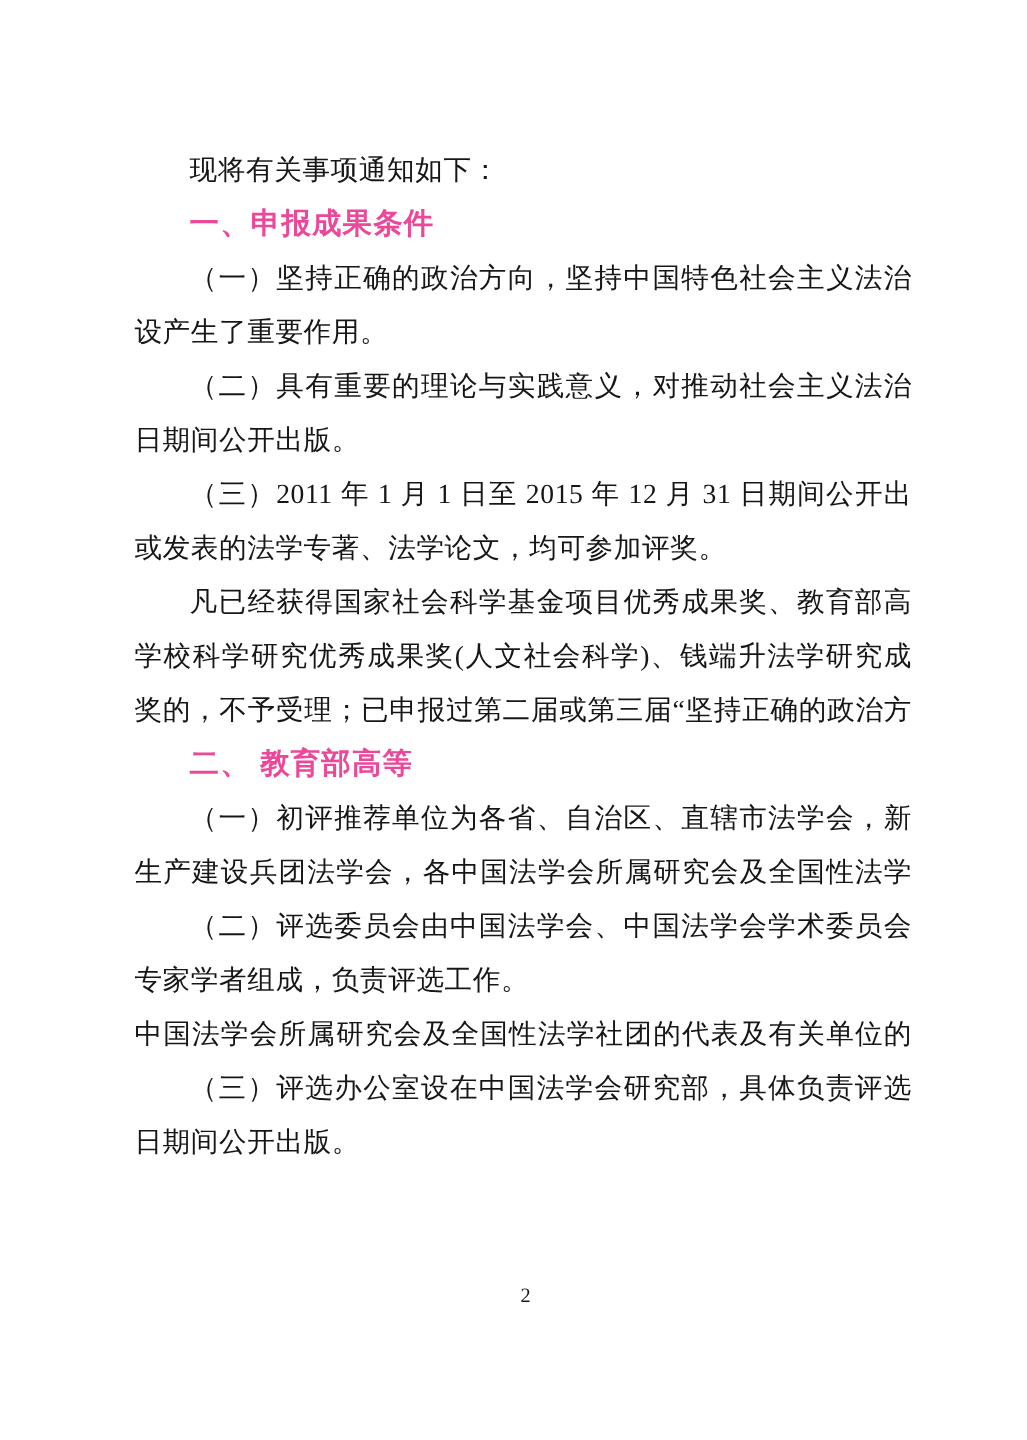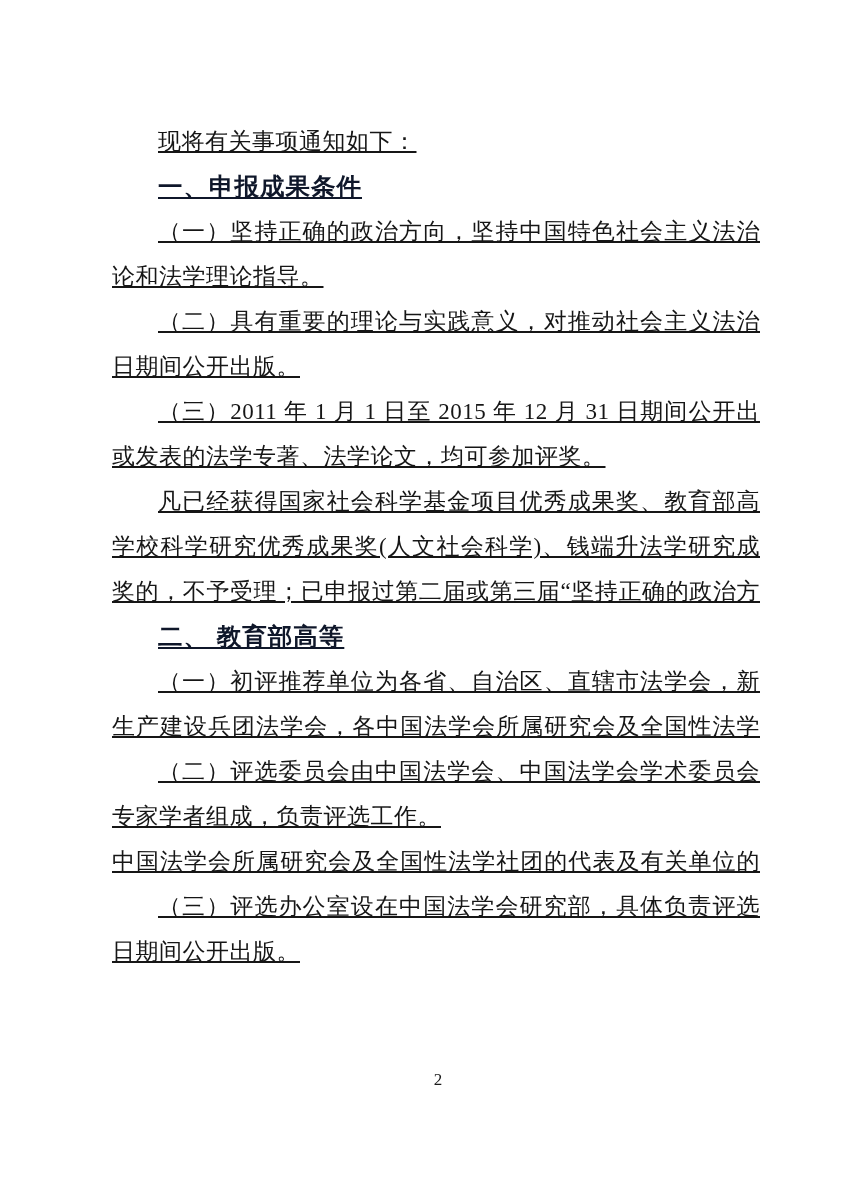--- a/index.html
+++ b/index.html
@@ -22,37 +22,36 @@
     left: 112px;
     top: 119px;
     width: 648px;
     font-size: 23px;
     line-height: 45px;
     letter-spacing: 0.5px;
   }
   .line {
     height: 45px;
     overflow: hidden;
-    text-decoration: underline;
   }
   
   .indent {
     text-indent: 46px;
   }
   
   .full {
     text-align: justify;
     text-align-last: justify;
     text-justify: inter-character;
   }
   .heading {
     font-family: "Liberation Sans", "DejaVu Sans", sans-serif;
     font-weight: bold;
     font-size: 24.5px;
-    color: #0f172a;
+    color: #ec4899;
     letter-spacing: 1px;
   }
   .page-number {
     position: absolute;
     left: 408px;
     top: 1068px;
     width: 60px;
     text-align: center;
     font-size: 17px;
     line-height: 24px;
@@ -61,21 +60,21 @@
   }
 </style>
 </head>
 <body>
 
 <div class="page">
   <div class="text-column">
     <div class="line indent">现将有关事项通知如下：</div>
     <div class="line indent heading">一、申报成果条件</div>
     <div class="line indent full">（一）坚持正确的政治方向，坚持中国特色社会主义法治理</div>
-    <div class="line">论和法学理论指导。</div>
+    <div class="line">设产生了重要作用。</div>
     <div class="line indent full">（二）具有重要的理论与实践意义，对推动社会主义法治建</div>
     <div class="line">日期间公开出版。</div>
     <div class="line indent full">（三）2011 年 1 月 1 日至 2015 年 12 月 31 日期间公开出版</div>
     <div class="line">或发表的法学专著、法学论文，均可参加评奖。</div>
     <div class="line indent full">凡已经获得国家社会科学基金项目优秀成果奖、教育部高等</div>
     <div class="line full">学校科学研究优秀成果奖(人文社会科学)、钱端升法学研究成果</div>
     <div class="line full">奖的，不予受理；已申报过第二届或第三届“坚持正确的政治方向</div>
     <div class="line indent heading">二、 教育部高等</div>
     <div class="line indent full">（一）初评推荐单位为各省、自治区、直辖市法学会，新疆</div>
     <div class="line full">生产建设兵团法学会，各中国法学会所属研究会及全国性法学社</div>

